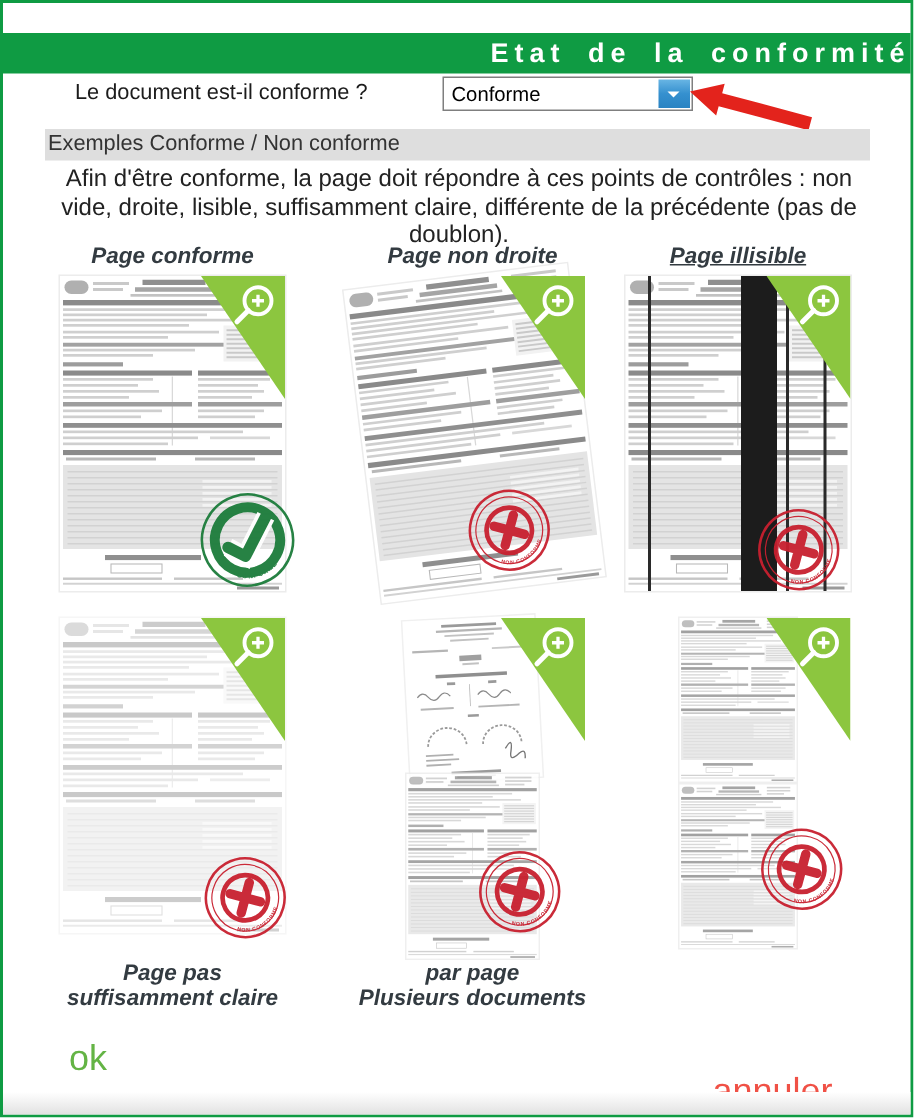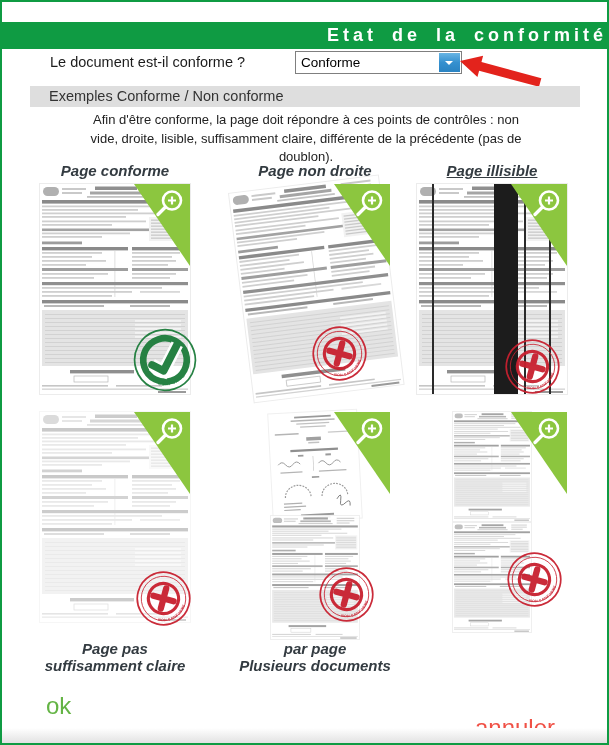--- a/index.html
+++ b/index.html
@@ -15,23 +15,23 @@
   .dropdown{position:absolute;left:293px;top:49px;width:167px;height:23px;
             background:#fff;border:1px solid #7f7f7f;box-sizing:border-box;cursor:pointer;}
   .dropdown .val{position:absolute;left:5px;top:0;line-height:21px;font-size:13.5px;color:#000;}
   .dd-btn{position:absolute;top:1px;right:1px;width:21px;height:19px;
           background:linear-gradient(180deg,#68b5e4 0%,#3590cf 50%,#2a83c2 100%);}
   .dd-btn:after{content:"";position:absolute;left:5.5px;top:7.5px;
                 border:4.5px solid transparent;border-top-color:#fff;}
   .red-arrow{position:absolute;left:455px;top:50px;}
   .section-bar{position:absolute;left:28px;top:84px;width:550px;height:21px;
                background:var(--grayBar,#dedede);font-size:14.5px;color:#333;
-               line-height:21px;padding-left:19px;box-sizing:border-box;}
+               line-height:21px;padding-left:2px;box-sizing:border-box;}
   .instructions{position:absolute;left:28px;top:109px;width:552px;text-align:center;
-                font-size:13px;color:#222;line-height:18.5px;}
+                font-size:16px;color:#222;line-height:18.5px;}
   #grid{position:absolute;inset:0;}
   .cell-label{position:absolute;width:210px;text-align:center;font-size:15px;
               font-weight:bold;font-style:italic;color:var(--labelColor,#333b41);
               line-height:17px;}
   .thumb{position:absolute;width:150px;}
   .page{display:block;background:#fff;outline:1px solid #ececec;}
   .tiltwrap{transform:rotate(-7deg);transform-origin:50% 45%;}
   .ord{transform:rotate(-3deg);margin:0 auto;display:block;background:#fff;outline:1px solid #f0f0f0;}
   .fade{opacity:.45;}
   .dim{opacity:.8;}

